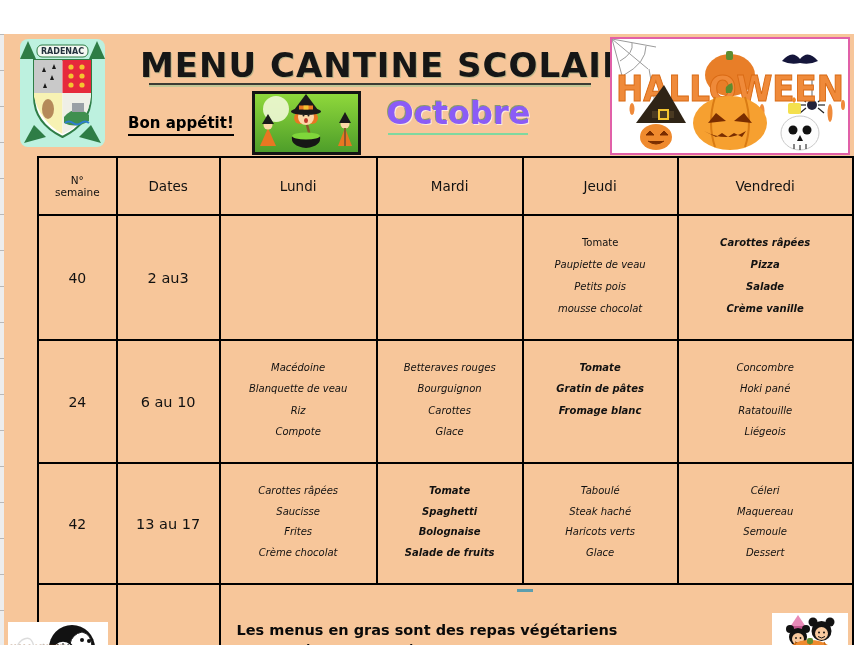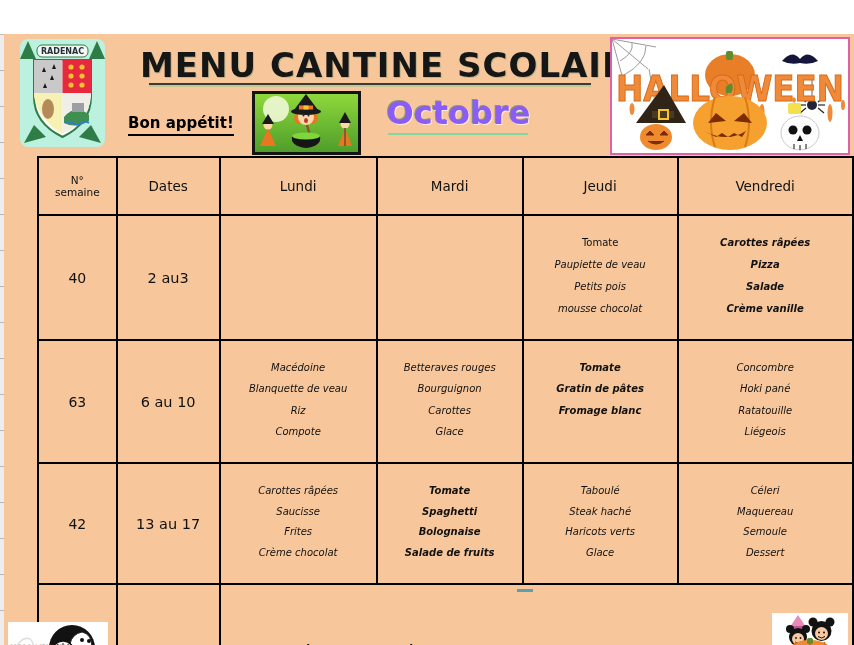--- a/index.html
+++ b/index.html
@@ -222,21 +222,21 @@
             <div class="cell-flex bold">
         <div class="menu-line">Carottes  râpées</div>
         <div class="menu-line">Pizza</div>
         <div class="menu-line">Salade</div>
         <div class="menu-line">Crème vanille</div>
       </div>
           </td>
     </tr>
 
     <tr class="r1">
-      <td class="week-cell">63</td>
+      <td class="week-cell">24</td>
       <td class="dates-cell">6 au 10</td>
       <td>
             <div class="cell-flex">
         <div class="menu-line">Macédoine</div>
         <div class="menu-line">Blanquette de veau</div>
         <div class="menu-line">Riz</div>
         <div class="menu-line">Compote</div>
       </div>
           </td>
       <td>
@@ -310,20 +310,21 @@
     <tr class="r4">
       <td></td>
       <td></td>
       <td colspan="4"></td>
     </tr>
   </tbody>
     </table>
 
   <div class="blue-dash"></div>
 
+  <div class="note1">Les menus en gras sont des repas végétariens</div>
   <div class="note2">En cas d'absence merci de prévenir Nelly à la cantine avant 9 heures au 02-97-22-41-13</div>
 
   <svg class="bw-halloween" viewBox="0 0 100 53">
     <rect width="100" height="53" fill="#ffffff"></rect>
     <path d="M10,44 q-6,-18 4,-26 q10,-6 12,8 q2,14 -4,18 Z" fill="none" stroke="#dcdcdc" stroke-width="1.5"></path>
     <path d="M30,46 q-4,-20 6,-24" fill="none" stroke="#e3e3e3" stroke-width="1.5"></path>
     <circle cx="64" cy="26" r="23" fill="#121212"></circle>
     <path d="M74,10 q10,2 10,16 q0,14 -6,18 q-4,-2 -4,2 q-4,-4 -6,0 q-2,-6 -4,-2 q-4,-10 -2,-22 q2,-10 12,-12 Z" fill="#ffffff" stroke="#222" stroke-width="1"></path>
     <circle cx="74" cy="18" r="2" fill="#111"></circle>
       <circle cx="81" cy="19" r="2" fill="#111"></circle>

